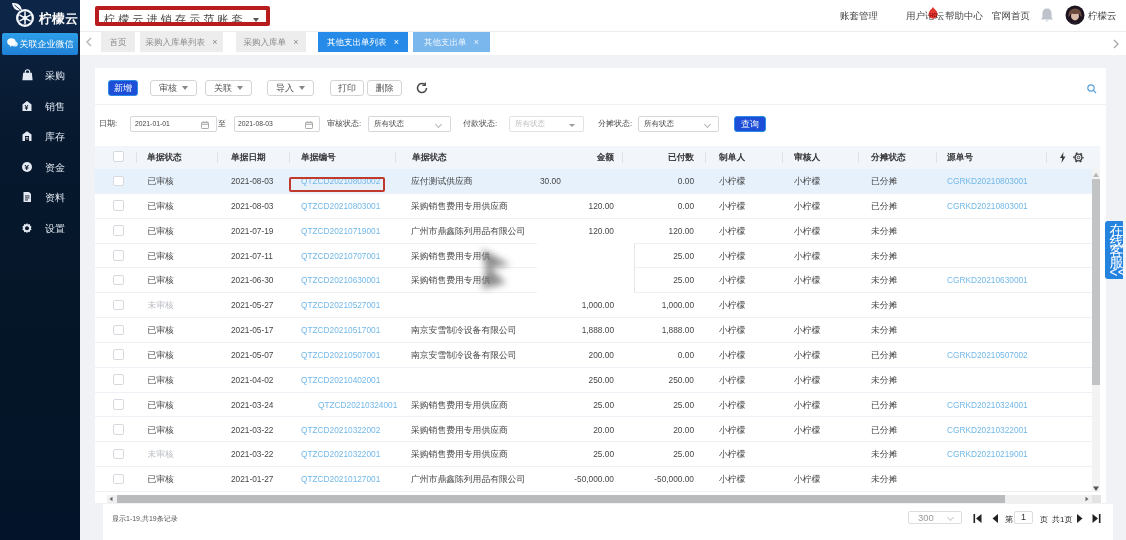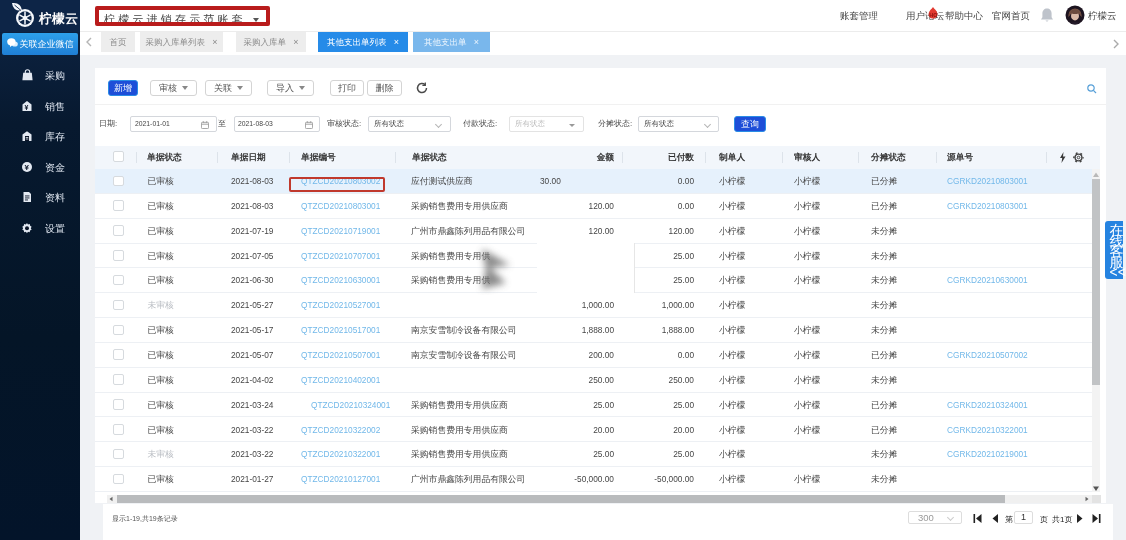--- a/index.html
+++ b/index.html
@@ -290,21 +290,21 @@
   <span class="cell cj" style="left:316px;">广州市鼎鑫陈列用品有限公司</span>
   <span class="cell" style="left:445px; width:74px; text-align:right;">120.00</span>
   <span class="cell" style="left:525px; width:74px; text-align:right;">120.00</span>
   <span class="cell cj" style="left:624px;">小柠檬</span>
   <span class="cell cj" style="left:699px;">小柠檬</span>
   <span class="cell cj" style="left:776px;">未分摊</span>
 </div>
 <div class="row" style="top:243.55px;">
   <span class="cb" style="top:6.5px; left:18px;"></span>
   <span class="cell cj" style="left:52.5px;">已审核</span>
-  <span class="cell" style="left:136px;">2021-07-05</span>
+  <span class="cell" style="left:136px;">2021-07-11</span>
   <span class="cell lnk" style="left:206px;">QTZCD20210707001</span>
   <span class="cell cj" style="left:316px;">采购销售费用专用供</span>
   <span class="cell" style="left:525px; width:74px; text-align:right;">25.00</span>
   <span class="cell cj" style="left:624px;">小柠檬</span>
   <span class="cell cj" style="left:699px;">小柠檬</span>
   <span class="cell cj" style="left:776px;">未分摊</span>
 </div>
 <div class="row" style="top:268.40px;">
   <span class="cb" style="top:6.5px; left:18px;"></span>
   <span class="cell cj" style="left:52.5px;">已审核</span>
@@ -360,21 +360,21 @@
   <span class="cell" style="left:445px; width:74px; text-align:right;">250.00</span>
   <span class="cell" style="left:525px; width:74px; text-align:right;">250.00</span>
   <span class="cell cj" style="left:624px;">小柠檬</span>
   <span class="cell cj" style="left:699px;">小柠檬</span>
   <span class="cell cj" style="left:776px;">未分摊</span>
 </div>
 <div class="row" style="top:392.65px;">
   <span class="cb" style="top:6.5px; left:18px;"></span>
   <span class="cell cj" style="left:52.5px;">已审核</span>
   <span class="cell" style="left:136px;">2021-03-24</span>
-  <span class="cell lnk" style="left:216px;">QTZCD20210324001</span>
+  <span class="cell lnk" style="left:223px;">QTZCD20210324001</span>
   <span class="cell cj" style="left:316px;">采购销售费用专用供应商</span>
   <span class="cell" style="left:445px; width:74px; text-align:right;">25.00</span>
   <span class="cell" style="left:525px; width:74px; text-align:right;">25.00</span>
   <span class="cell cj" style="left:624px;">小柠檬</span>
   <span class="cell cj" style="left:699px;">小柠檬</span>
   <span class="cell cj" style="left:776px;">已分摊</span>
   <span class="cell lnk" style="left:852px;">CGRKD20210324001</span>
 </div>
 <div class="row" style="top:417.50px;">
   <span class="cb" style="top:6.5px; left:18px;"></span>

